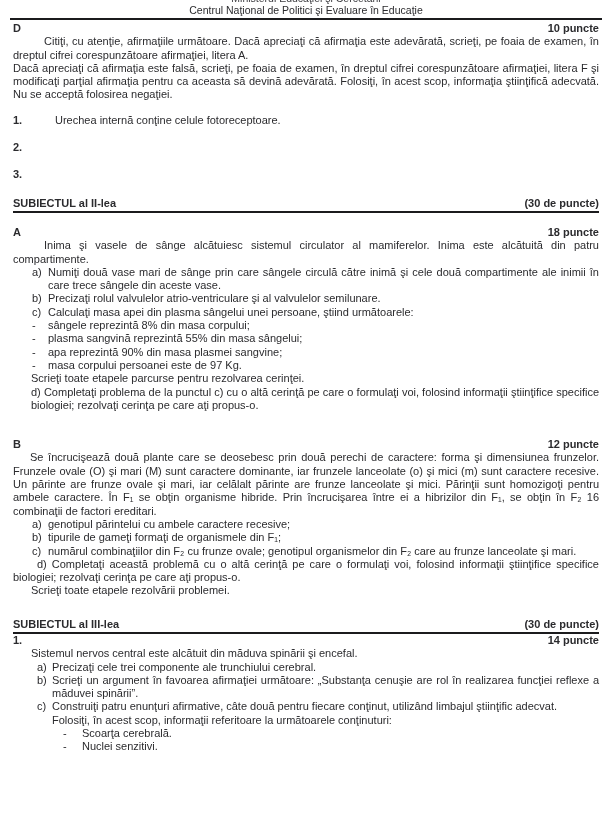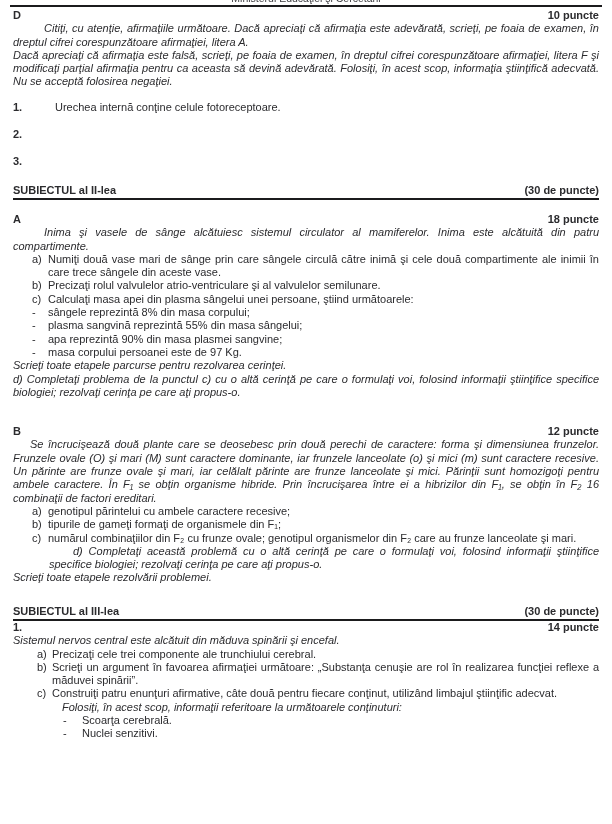--- a/index.html
+++ b/index.html
@@ -3,61 +3,62 @@
 <meta charset="utf-8">
 <style>
   html,body{margin:0;padding:0;background:#ffffff;}
   body{
     width:612px;height:824px;overflow:hidden;
     font-family:"Liberation Sans","DejaVu Sans",sans-serif;
     font-size:11px;line-height:13.3px;color:#2b2b2e;
     -webkit-font-smoothing:antialiased;
   }
   .page{box-sizing:border-box;width:612px;height:824px;padding:0 13px;overflow:hidden;background:#fff;}
-  p{margin:0;text-align:justify;font-style:italic;}
+  p{margin:0;text-align:justify;}
   
   .hdr-clip{height:5px;overflow:hidden;text-align:center;font-size:10.5px;color:#3a3a3e;}
   .hdr-clip span{position:relative;top:-8px;}
   .hdr-center{text-align:center;font-size:10.5px;line-height:11px;padding-bottom:2px;color:#2b2b2e;}
   .hdr-rule{border-bottom:2px solid #1b1b1d;margin:0 -3px 2px -3px;}
   
   .prow{display:flex;justify-content:space-between;font-weight:bold;line-height:13.3px;}
   .subject{border-bottom:2px solid #1b1b1d;padding-bottom:1px;gap:8px;}
   
   .ind-first{text-indent:31px;}
   .ind-first-b{text-indent:17px;}
-  .m18{}
-  .dpar-b{text-indent:24px;margin-left:36px;}
+  .m18{margin-left:18px;}
+  .dpar-b{text-indent:24px;}
   
   .hang{display:flex;}
   .hang .lbl{flex:0 0 16px;}
   .hang .txt{flex:1;text-align:justify;}
   .abc{margin-left:19px;}
   .abc3{margin-left:24px;}
   .abc3 .lbl{flex:0 0 15px;}
   .dash-a{margin-left:19px;}
   .dash-a .lbl{flex:0 0 16px;}
   .dash-3{margin-left:50px;}
   .dash-3 .lbl{flex:0 0 19px;}
   .stmt{display:flex;margin-top:14px;}
   .stmt .num{flex:0 0 42px;font-weight:bold;}
-  .folositi{margin-left:49px;}
+  .folositi{margin-left:39px;}
   .gap15{height:15px;}
   .gap13{height:13px;}
   .gap26{height:26px;}
   .gap20{height:20px;}
 </style>
 </head>
 <body>
 
 <div class="page">
 
   <div class="hdr-clip">
     <span>Ministerul Educaţiei şi Cercetării</span>
   </div>
+  <div class="hdr-center">Centrul Naţional de Politici şi Evaluare în Educaţie</div>
   <div class="hdr-rule"></div>
 
   <div class="prow">
     <span>D</span>
     <span>10 puncte</span>
   </div>
   <p class="ind-first">Citiţi, cu atenţie, afirmaţiile următoare. Dacă apreciaţi că afirmaţia este adevărată, scrieţi, pe foaia de examen, în dreptul cifrei corespunzătoare afirmaţiei, litera A.</p>
   <p>Dacă apreciaţi că afirmaţia este falsă, scrieţi, pe foaia de examen, în dreptul cifrei corespunzătoare afirmaţiei, litera F şi modificaţi parţial afirmaţia pentru ca aceasta să devină adevărată. Folosiţi, în acest scop, informaţia ştiinţifică adecvată. Nu se acceptă folosirea negaţiei.</p>
 
   <div class="stmt" style="margin-top:12px;">

